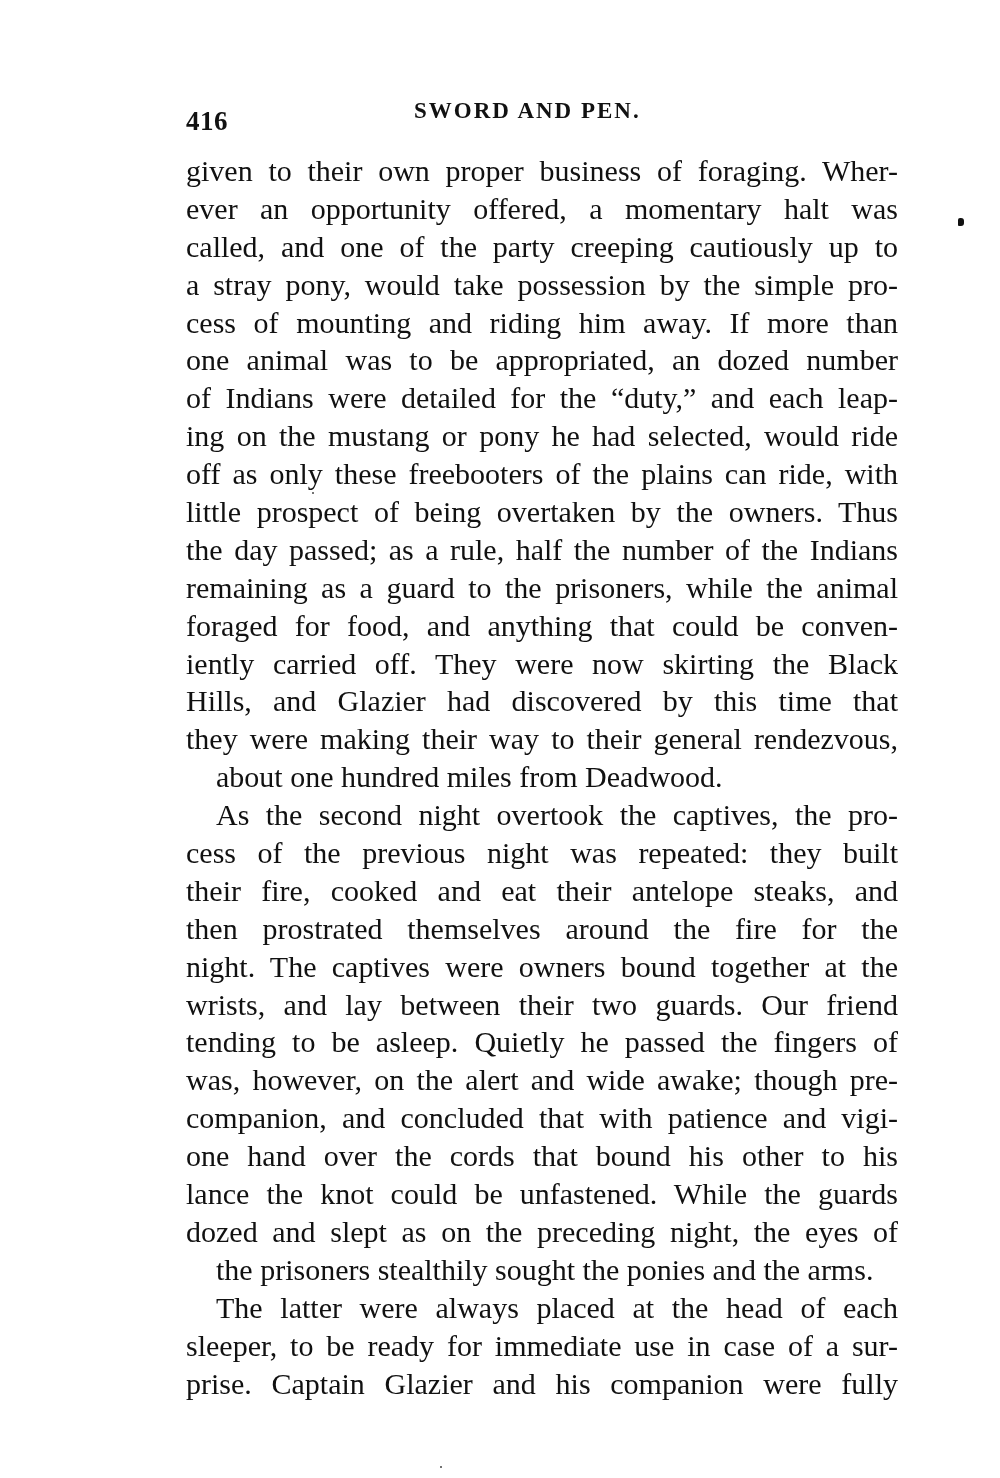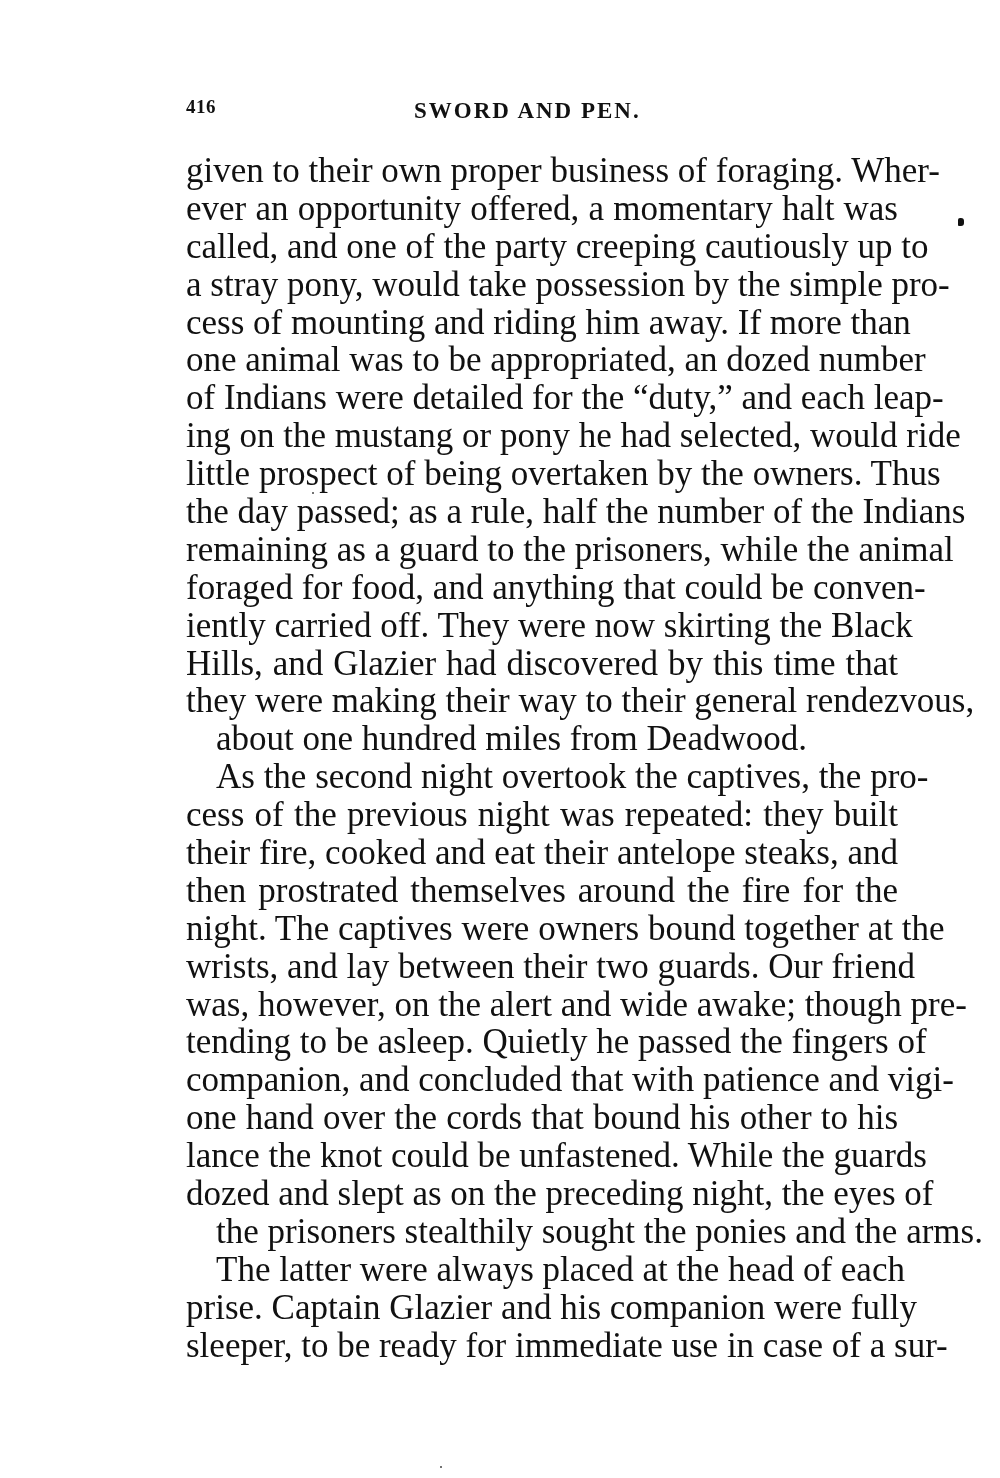--- a/index.html
+++ b/index.html
@@ -1,22 +1,22 @@
 <!DOCTYPE html>
 <html><head>
 <meta charset="utf-8">
 <style>
   html, body { margin: 0; padding: 0; background: #ffffff; }
   body { width: 1000px; height: 1478px; position: relative; overflow: hidden; }
   .page { position: absolute; left: 0; top: 0; width: 1000px; height: 1478px; background: #ffffff; color: #111111; font-family: "Liberation Serif", "DejaVu Serif", serif; }
   .header { position: absolute; top: 96px; left: 186px; width: 712px; height: 40px; }
-  .page-number { position: absolute; left: 0; top: 0; font-size: 19px; font-weight: bold; letter-spacing: 0.5px; }
+  .page-number { position: absolute; left: 0; top: 10px; font-size: 27px; font-weight: bold; letter-spacing: 0.5px; }
   .running-title { position: absolute; left: 228px; top: 2px; font-size: 23px; font-weight: bold; letter-spacing: 2px; }
   .body-text { position: absolute; left: 186px; top: 152px; width: 712px; }
-  .line { display: block; height: 37.9px; line-height: 37.9px; font-size: 35px; white-space: nowrap; text-align: justify; text-align-last: justify; }
+  .line { display: block; height: 37.9px; line-height: 37.9px; font-size: 30px; white-space: nowrap; text-align: justify; text-align-last: justify; }
   .line.last { text-align-last: left; margin-left: 30px; }
   .line.indent { padding-left: 30px; }
   .speck { position: absolute; left: 958px; top: 218px; width: 6px; height: 8px; background: #111; border-radius: 2px 3px 3px 1px; }
   .tiny-dot { position: absolute; background: #444; border-radius: 50%; width: 2px; height: 2px; }
 </style>
 </head>
 <body>
 
 <div class="page">
   <div class="header">
@@ -26,42 +26,43 @@
 
   <div class="body-text">
     <span class="line">given to their own proper business of foraging.  Wher-</span>
     <span class="line">ever an opportunity offered, a momentary halt was</span>
     <span class="line">called, and one of the party creeping cautiously up to</span>
     <span class="line">a stray pony, would take possession by the simple pro-</span>
     <span class="line">cess of mounting and riding him away.  If more than</span>
     <span class="line">one animal was to be appropriated, an dozed number</span>
     <span class="line">of Indians were detailed for the “duty,” and each leap-</span>
     <span class="line">ing on the mustang or pony he had selected, would ride</span>
+    <span class="line">off as only these freebooters of the plains can ride, with</span>
     <span class="line">little prospect of being overtaken by the owners.  Thus</span>
     <span class="line">the day passed; as a rule, half the number of the Indians</span>
     <span class="line">remaining as a guard to the prisoners, while the animal</span>
     <span class="line">foraged for food, and anything that could be conven-</span>
     <span class="line">iently carried off.  They were now skirting the Black</span>
     <span class="line">Hills, and Glazier had discovered by this time that</span>
     <span class="line">they were making their way to their general rendezvous,</span>
     <span class="line last">about one hundred miles from Deadwood.</span>
     <span class="line indent">As the second night overtook the captives, the pro-</span>
     <span class="line">cess of the previous night was repeated: they built</span>
     <span class="line">their fire, cooked and eat their antelope steaks, and</span>
     <span class="line">then prostrated themselves around the fire for the</span>
     <span class="line">night.  The captives were owners bound together at the</span>
     <span class="line">wrists, and lay between their two guards.  Our friend</span>
+    <span class="line">tending to be asleep.  Quietly he passed the fingers of</span>
     <span class="line">was, however, on the alert and wide awake; though pre-</span>
-    <span class="line">tending to be asleep.  Quietly he passed the fingers of</span>
     <span class="line">companion, and concluded that with patience and vigi-</span>
     <span class="line">one hand over the cords that bound his other to his</span>
     <span class="line">lance the knot could be unfastened.  While the guards</span>
     <span class="line">dozed and slept as on the preceding night, the eyes of</span>
     <span class="line last">the prisoners stealthily sought the ponies and the arms.</span>
     <span class="line indent">The latter were always placed at the head of each</span>
+    <span class="line">sleeper, to be ready for immediate use in case of a sur-</span>
     <span class="line">prise.  Captain Glazier and his companion were fully</span>
-    <span class="line">sleeper, to be ready for immediate use in case of a sur-</span>
   </div>
 
   <div class="speck"></div>
   <div class="tiny-dot" style="left:312px; top:492px;"></div>
   <div class="tiny-dot" style="left:440px; top:1466px;"></div>
 </div>
 
 </body></html>

